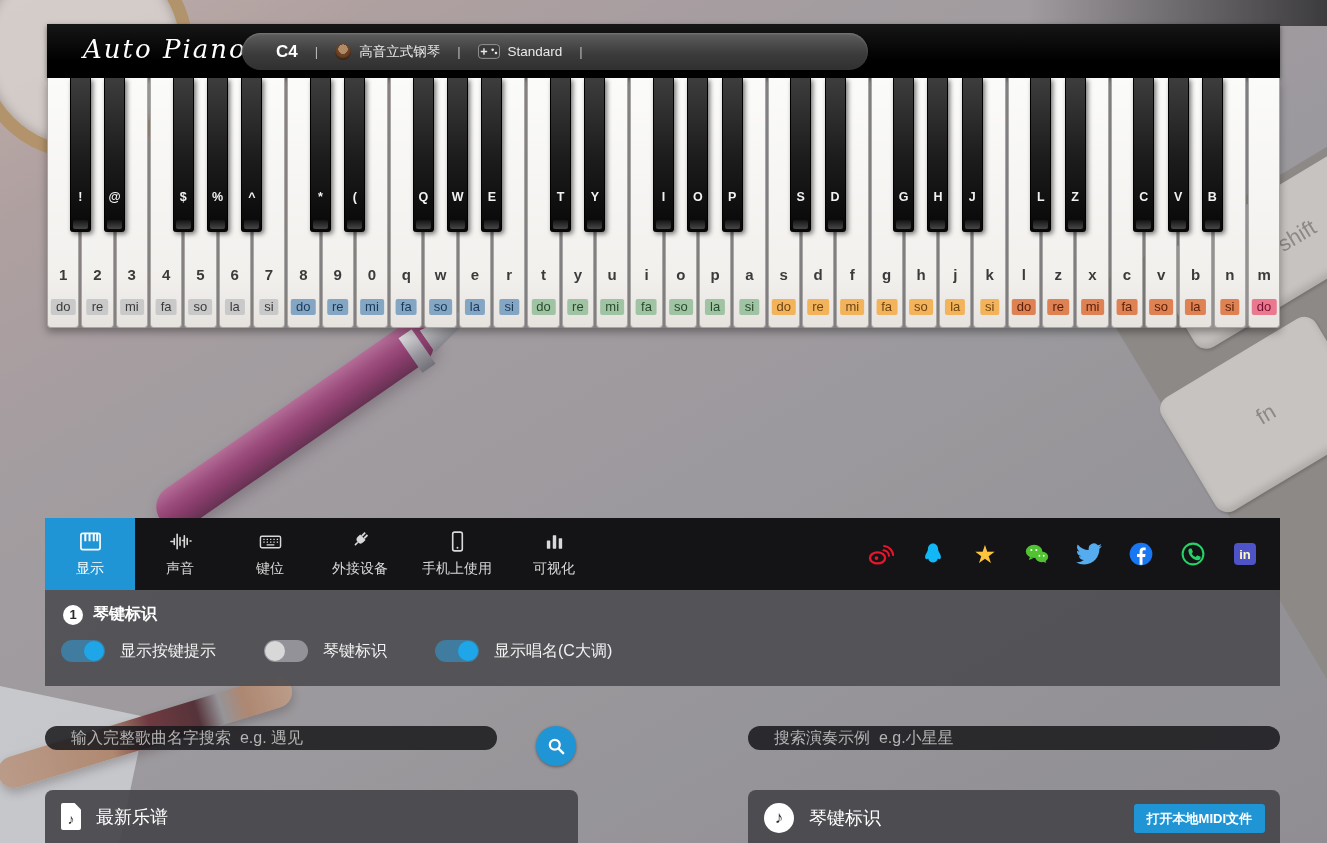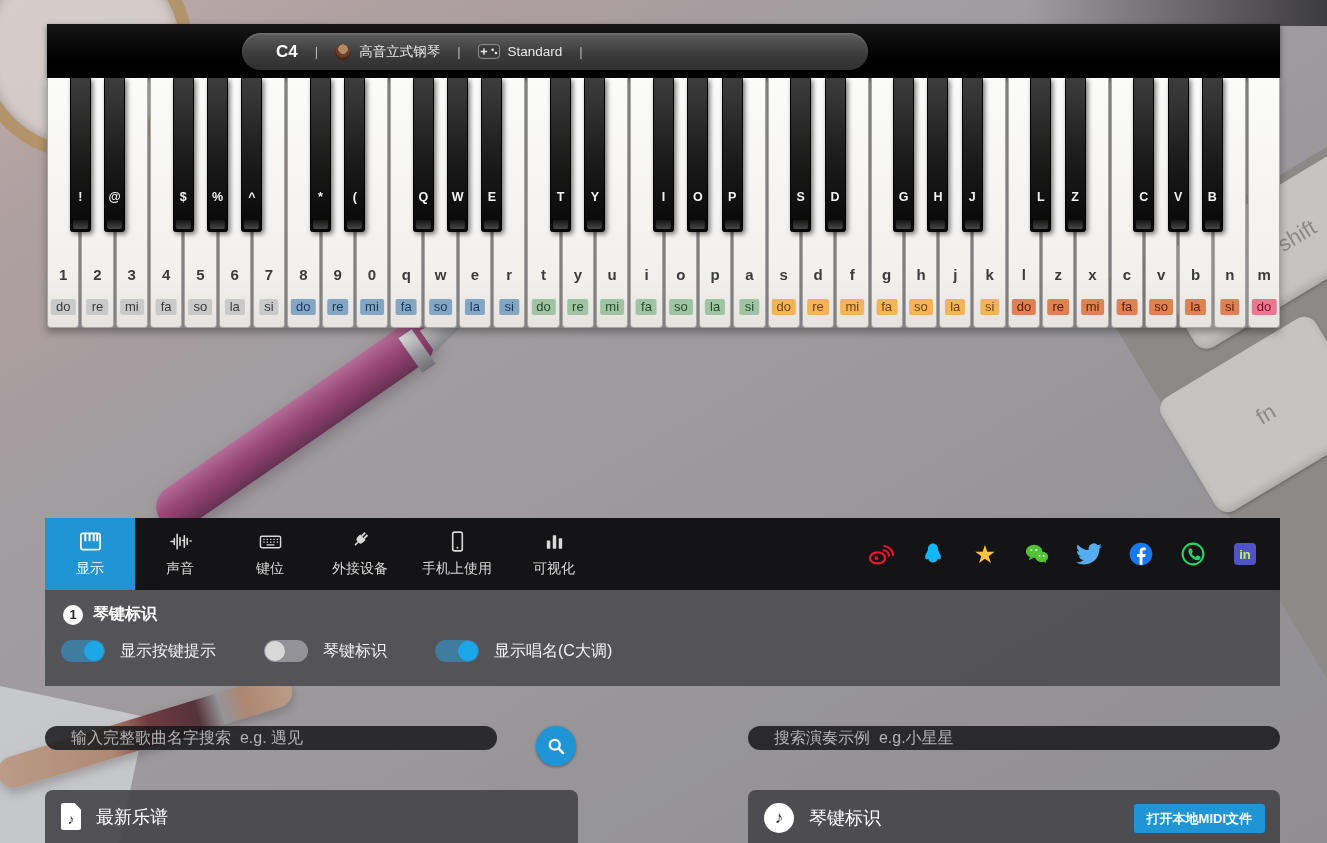--- a/index.html
+++ b/index.html
@@ -66,21 +66,21 @@
   
   .tabbar{position:absolute;left:45px;top:518px;width:1235px;height:72px;background:#141416;
     display:flex;align-items:stretch;}
   .tab{min-width:56px;padding:16px 17px;display:flex;flex-direction:column;align-items:center;justify-content:center;
     gap:7px;color:#d9d9d9;font-size:14px;cursor:pointer;}
   .tab svg{display:block;}
   .tab.active{background:#2095d5;color:#fff;}
   .social{margin-left:auto;display:flex;align-items:center;gap:26px;padding-right:22px;}
   .sicon{width:26px;height:26px;display:flex;align-items:center;justify-content:center;cursor:pointer;}
   .star{color:#fdc33d;font-size:25px;line-height:1;}
-  .li-badge{width:22px;height:22px;border-radius:4px;background:#4e53c8;color:#bef264;
+  .li-badge{width:22px;height:22px;border-radius:4px;background:#4e53c8;color:#fef9c3;
     font-size:13px;font-weight:bold;display:flex;align-items:center;justify-content:center;}
   
   .settings{position:absolute;left:45px;top:590px;width:1235px;height:96px;
     background:rgba(74,74,79,.88);box-sizing:border-box;color:#fff;}
   .sec-head{display:flex;align-items:center;gap:10px;margin:14px 0 0 18px;font-size:16px;font-weight:bold;}
   .numcircle{width:20px;height:20px;border-radius:50%;background:#fff;color:#2b2b2b;
     font-size:13px;font-weight:bold;display:flex;align-items:center;justify-content:center;}
   .togglerow{display:flex;align-items:center;margin:15px 16px 0 16px;}
   .tgroup{display:flex;align-items:center;margin-right:48px;cursor:pointer;}
   .toggle{position:relative;width:44px;height:22px;border-radius:11px;}
@@ -133,20 +133,21 @@
   </div>
   <div class="pen1-body"></div>
   <div class="pen1-band"></div>
   <div class="pen1-tip"></div>
   <div class="paper"></div>
   <div class="pen2"></div>
   <div class="ph-overlay"></div>
 
   <div class="piano-wrap">
     <div class="topbar">
+      <div class="logo">Auto Piano</div>
       <div class="pill">
         <span class="note">C4</span>
         <span class="sep">|</span>
         <span class="drum"></span>
         <span>高音立式钢琴</span>
         <span class="sep">|</span>
         <span class="padicon">
           <svg width="22" height="15" viewBox="0 0 24 16">
               <rect x="0.5" y="0.5" width="23" height="15" rx="3.5" fill="#3a3a3a" stroke="#9a9a9a"></rect>
               <path d="M6.5 4.5v7M3 8h7" stroke="#e8e8e8" stroke-width="1.6"></path>

